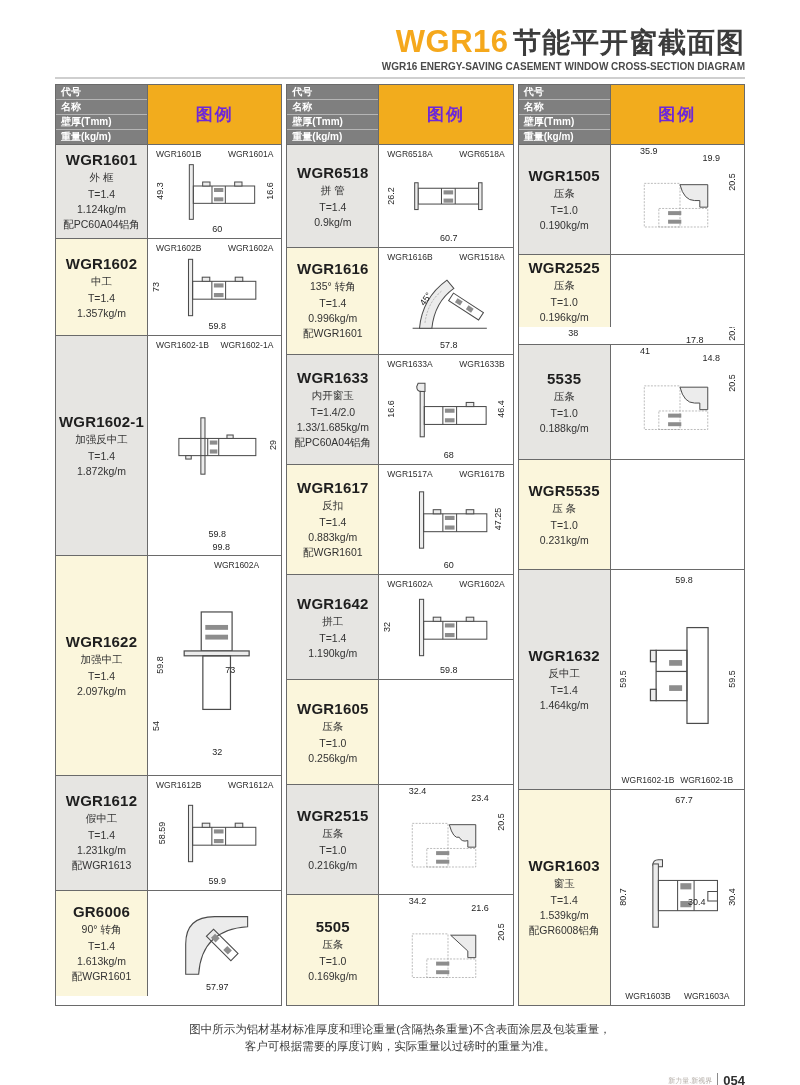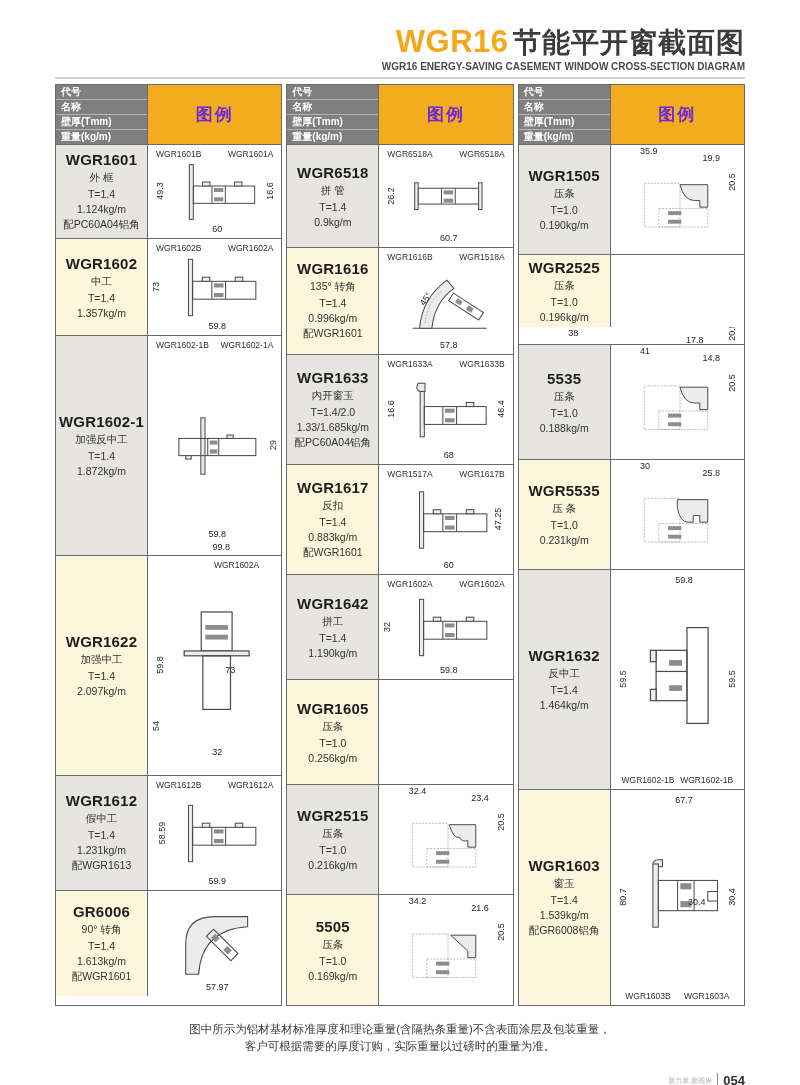--- a/index.html
+++ b/index.html
@@ -552,32 +552,20 @@
   </div>
 
   <div class="row" style="height: 110px;">
     <div class="label-cell cream">
       <div class="code">WGR5535</div>
       <div class="pname">压 条</div>
       <div class="pt">T=1.0</div>
       <div class="pweight">0.231kg/m</div>
 
     </div>
-    <div class="diagram-cell bead">
-
-      <div class="sketch"><svg viewBox="0 0 120 90" preserveAspectRatio="xMidYMid meet">
-                <rect class="dash" x="8" y="10" width="54" height="66"></rect>
-                <rect class="dash" x="30" y="48" width="74" height="28"></rect>
-                <path class="fill" d="M58 12 h46 v34 h-12 v-10 h-10 v10 h-8 q-12 0 -16 -22 z"></path>
-                <rect class="hatch" x="44" y="52" width="20" height="6"></rect>
-                <rect class="hatch" x="44" y="65" width="20" height="6"></rect>
-              </svg></div>
-    <span class="dim dim-top1">30</span>
-            <span class="dim dim-top2">25.8</span>
-          </div>
   </div>
 
   <div class="row" style="height: 220px;">
     <div class="label-cell gray">
       <div class="code">WGR1632</div>
       <div class="pname">反中工</div>
       <div class="pt">T=1.4</div>
       <div class="pweight">1.464kg/m</div>
 
     </div>

